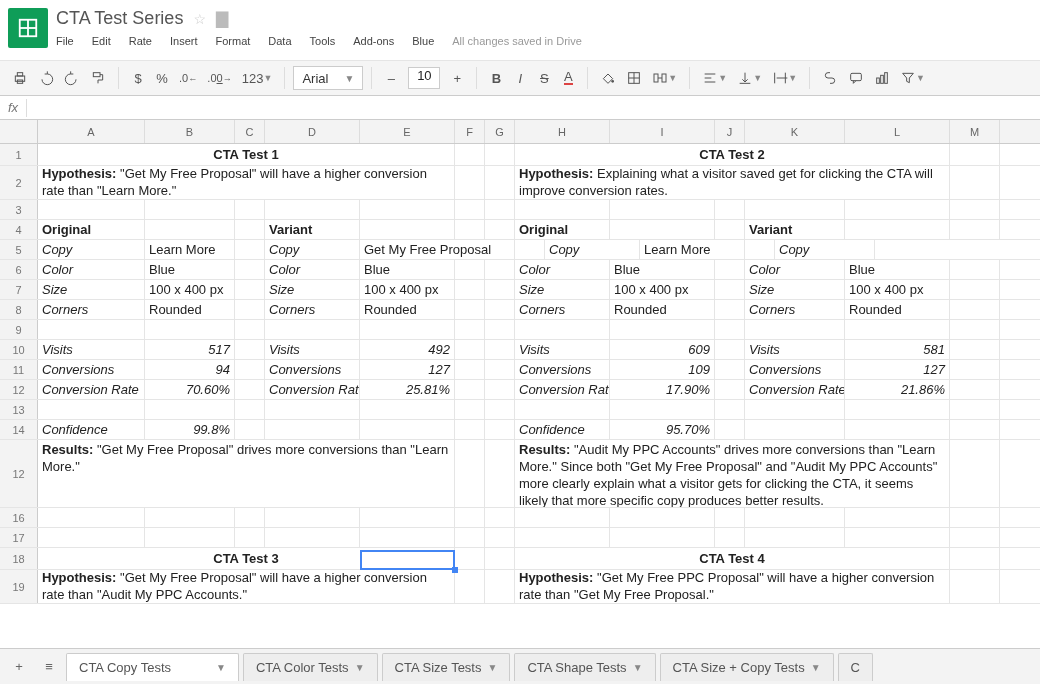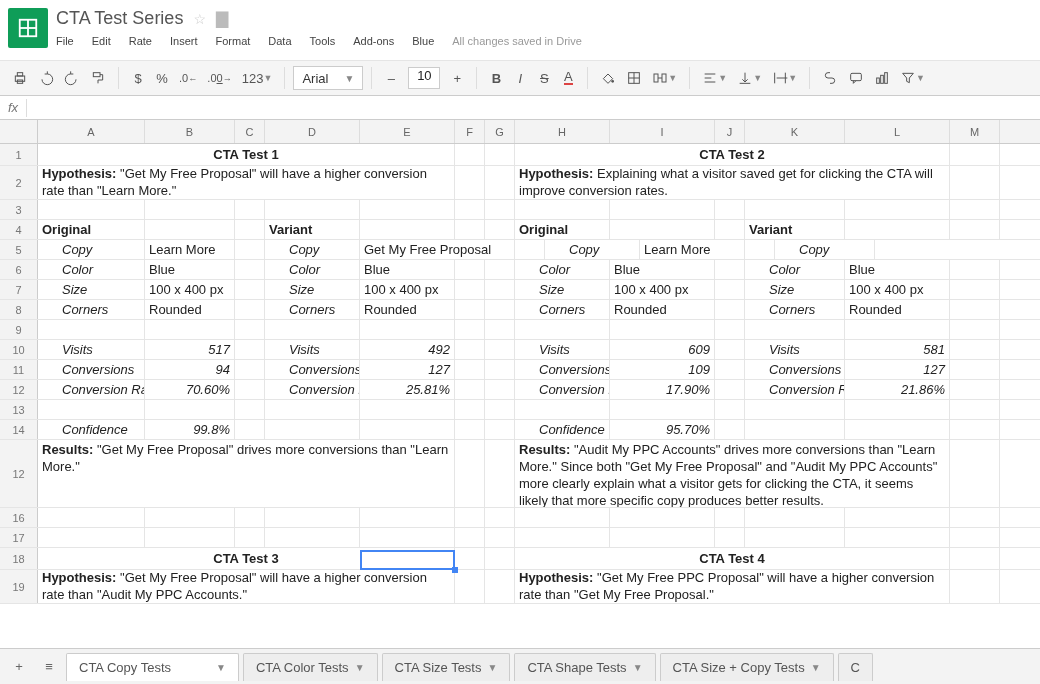--- a/index.html
+++ b/index.html
@@ -39,21 +39,21 @@
   .colhdr { display:flex; height:24px; background:#f3f3f3; border-bottom:1px solid #ccc; font-size:11px; color:#666; }
   .rownum-col { width:38px; border-right:1px solid #ccc; background:#f3f3f3; }
   .colcell { border-right:1px solid #ddd; display:flex; align-items:center; justify-content:center; }
   .grid { display:flex; flex-direction:column; }
   .row { display:flex; border-bottom:1px solid #e5e5e5; }
   .row .rn { width:38px; background:#f3f3f3; border-right:1px solid #ccc; color:#777; font-size:11px; display:flex; align-items:center; justify-content:center; }
   .cell { border-right:1px solid #e5e5e5; padding:2px 4px; display:flex; align-items:center; overflow:hidden; white-space:nowrap; }
   .cell.center { justify-content:center; }
   .cell.right { justify-content:flex-end;font-style:italic; }
   .cell .b { font-weight:bold; }
-  .cell .i { font-style:italic;margin-left:20px; }
+  .cell .i { font-style:italic; }
   .wrap { white-space: normal; line-height:1.3; }
 
   
   .cA{width:107px}.cB{width:90px}.cC{width:30px}.cD{width:95px}.cE{width:95px}.cF{width:30px}.cG{width:30px}.cH{width:95px}.cI{width:105px}.cJ{width:30px}.cK{width:100px}.cL{width:105px}.cM{width:50px}
 
   
   .active-cell { position:absolute; border:2px solid #4285f4; pointer-events:none; }
   .active-handle { position:absolute; width:6px; height:6px; background:#4285f4; }
 
   

